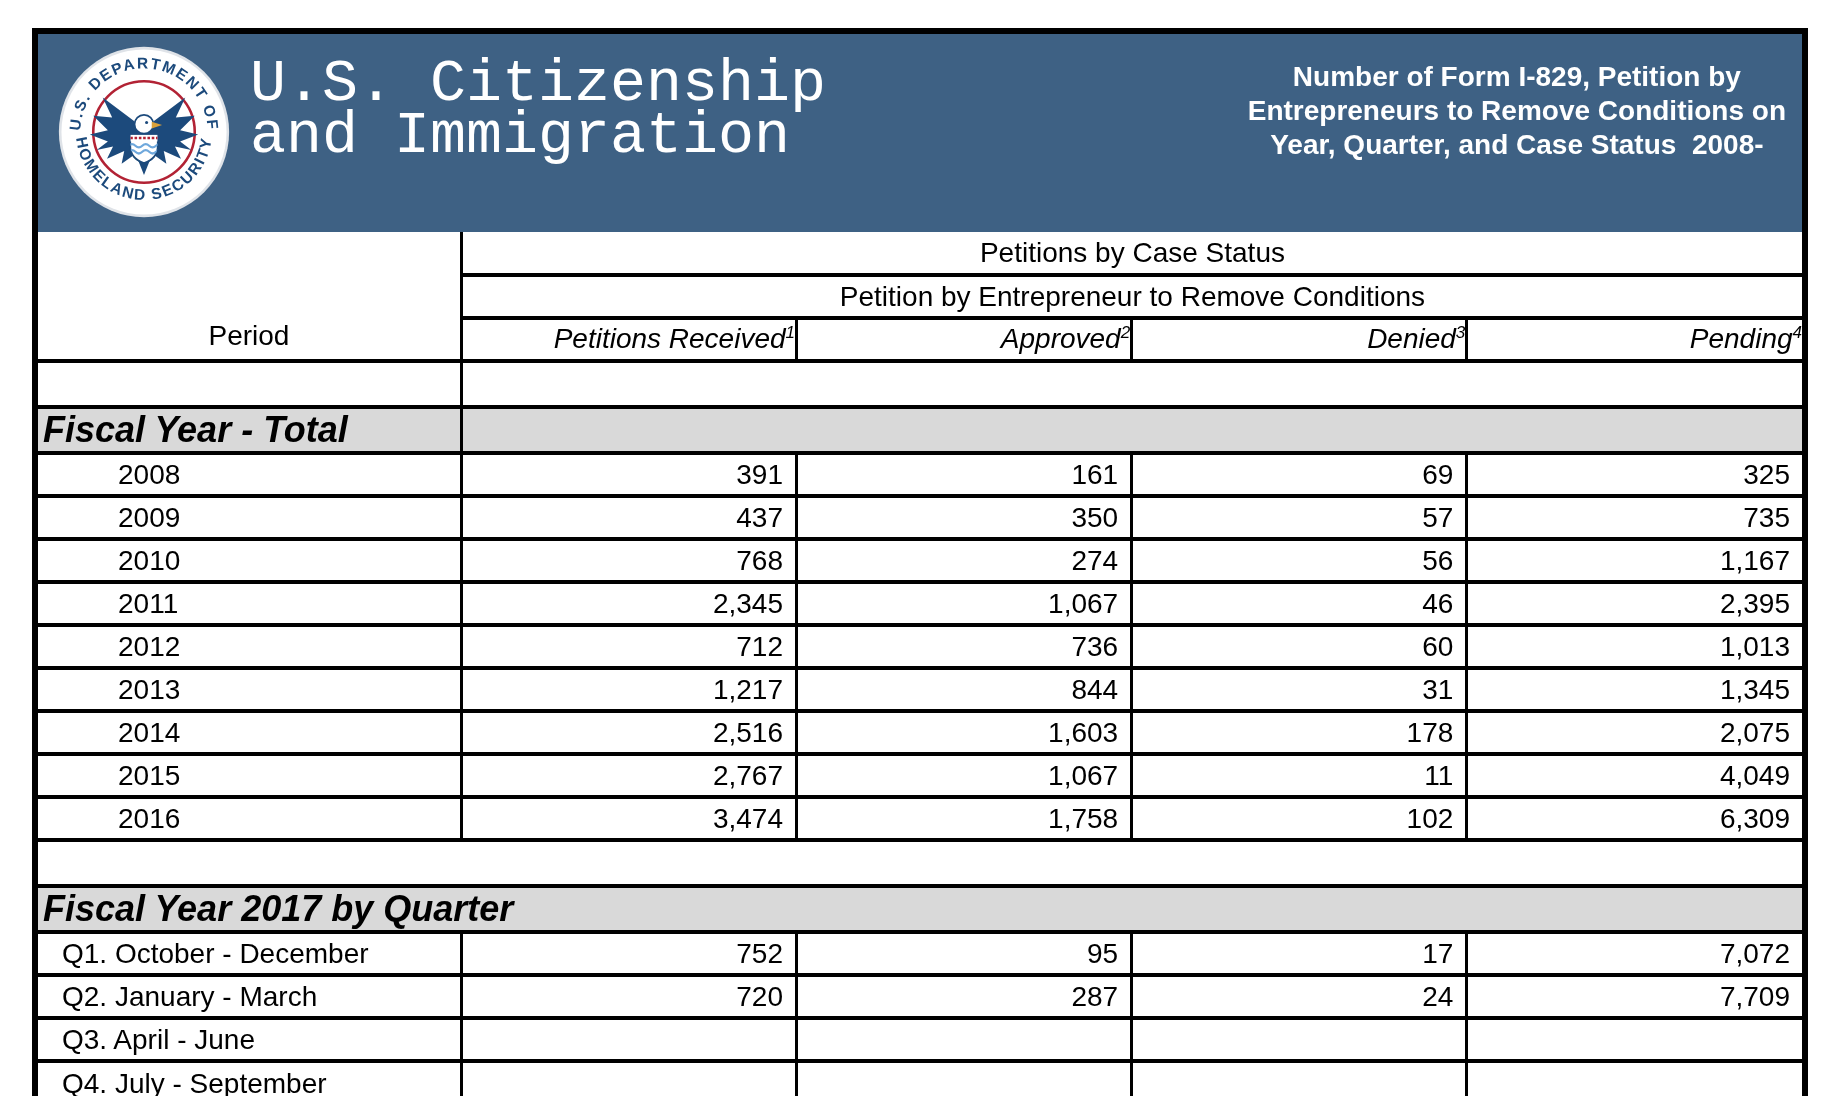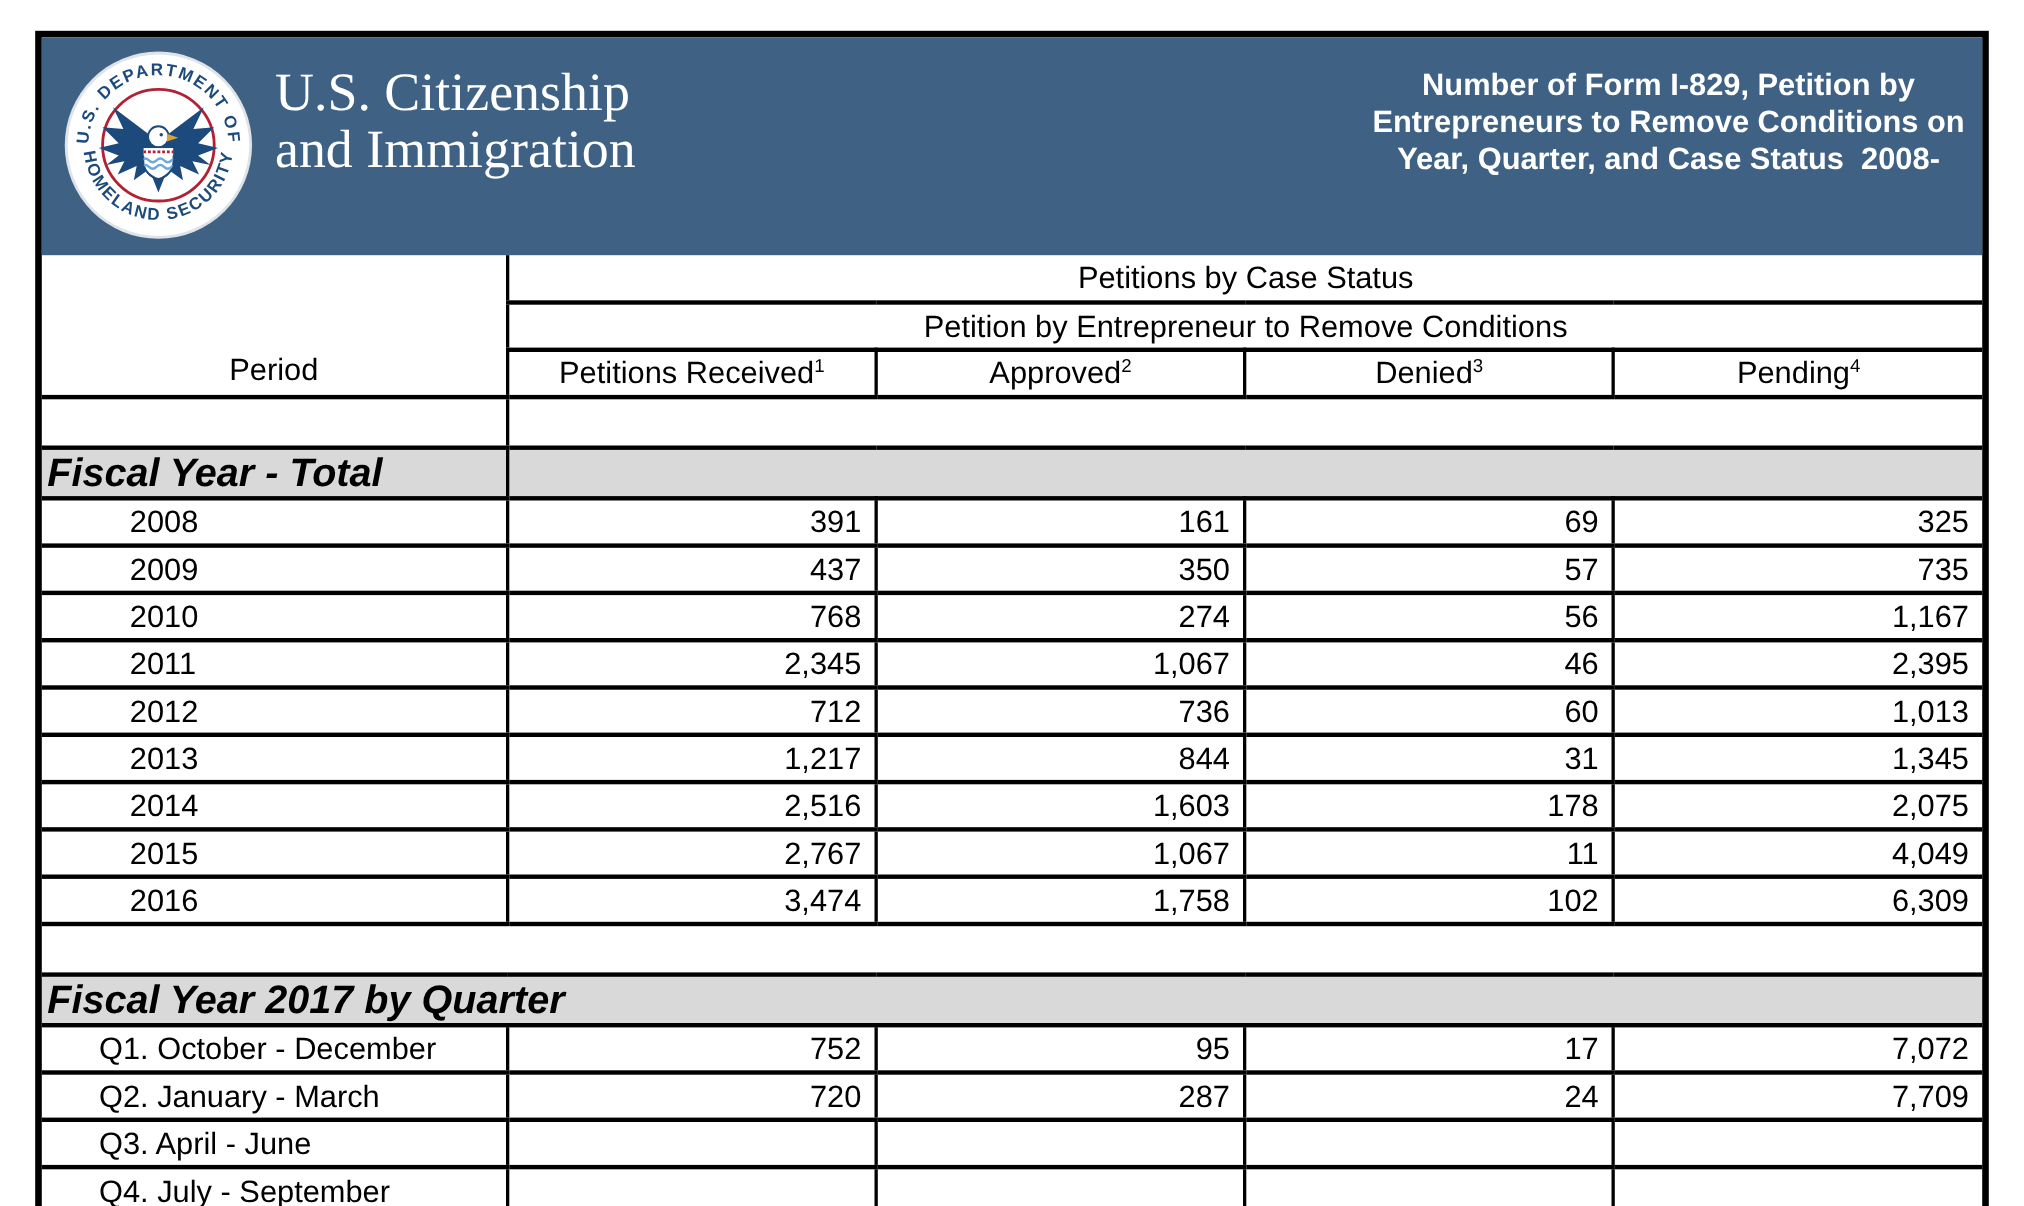--- a/index.html
+++ b/index.html
@@ -16,21 +16,21 @@
   }
   *{box-sizing:border-box;margin:0;padding:0;}
   html,body{width:1840px;height:1096px;background:#ffffff;overflow:hidden;
     font-family:"Liberation Sans",sans-serif;color:var(--text);}
   .sheet{position:absolute;left:32px;top:28px;width:1776px;border:6px solid var(--border);}
 
   
   .band{height:198px;background:var(--header-bg);display:flex;align-items:flex-start;}
   .seal-wrap{margin:12px 0 0 20px;flex:0 0 auto;}
   .org-name{margin:24px 0 0 20px;color:var(--title-text);
-    font-family:Liberation Serif, serif;font-size:49px;line-height:52px;}
+    font-family:Liberation Mono, monospace;font-size:60px;line-height:52px;}
   .doc-title{margin-left:auto;padding:26px 16px 0 0;text-align:center;color:var(--title-text);
     font-size:28px;line-height:34px;font-weight:bold;}
   .doc-title div{white-space:pre;}
 
   
   table{width:100%;border-collapse:collapse;table-layout:fixed;font-size:28px;}
   col.c-period{width:24%;}
   col.c-data{width:19%;}
   td,th{border:3px solid var(--border);border-top-width:4px;border-bottom-width:4px;
     font-weight:normal;overflow:hidden;white-space:nowrap;}
@@ -39,24 +39,24 @@
   tr:first-child>*{border-top:0;}
   tr:last-child>*{border-bottom:0;}
 
   tr.hrow{height:43px;}
   tr.drow{height:43px;}
   tr.blank-row{height:46px;}
   tr.section-row{height:36px;}
 
   .group-head{text-align:center;vertical-align:middle;}
   .period-head{vertical-align:bottom;text-align:center;padding-bottom:7px;}
-  .col-head{text-align:center;vertical-align:middle;}
+  .col-head{text-align:right;vertical-align:middle;font-style:italic;}
   .col-head sup{font-size:17px;}
   .year-cell{padding-left:80px;vertical-align:middle;}
-  .quarter-cell{padding-left:52px;vertical-align:middle;}
+  .quarter-cell{padding-left:24px;vertical-align:middle;}
   .num-cell{text-align:right;padding-right:12px;vertical-align:middle;}
   .section-cell{background:var(--section-bg);font-weight:bold;font-style:italic;
     padding-left:5px;font-size:36px;vertical-align:middle;}
   .section-fill{background:var(--section-bg);}
 </style>
 </head>
 <body>
 
 <div class="sheet">
 

